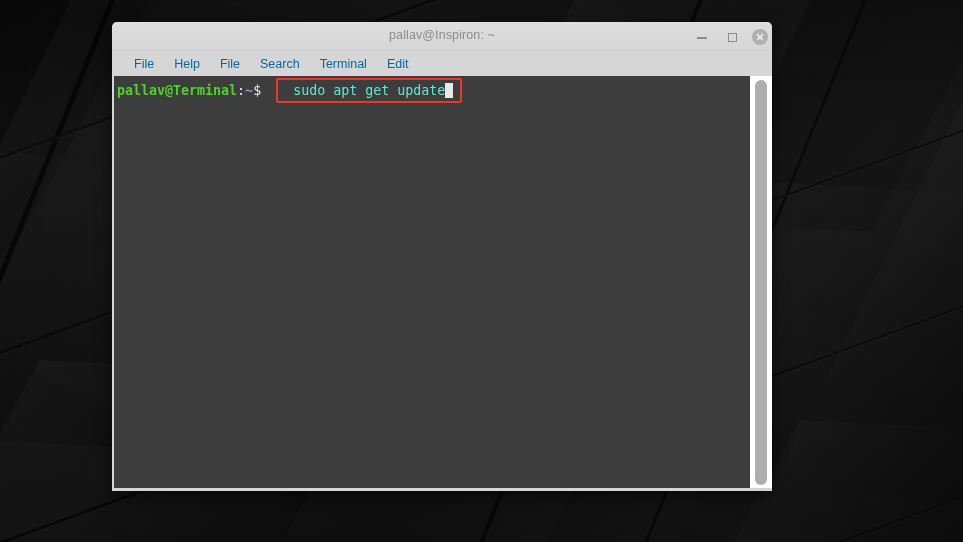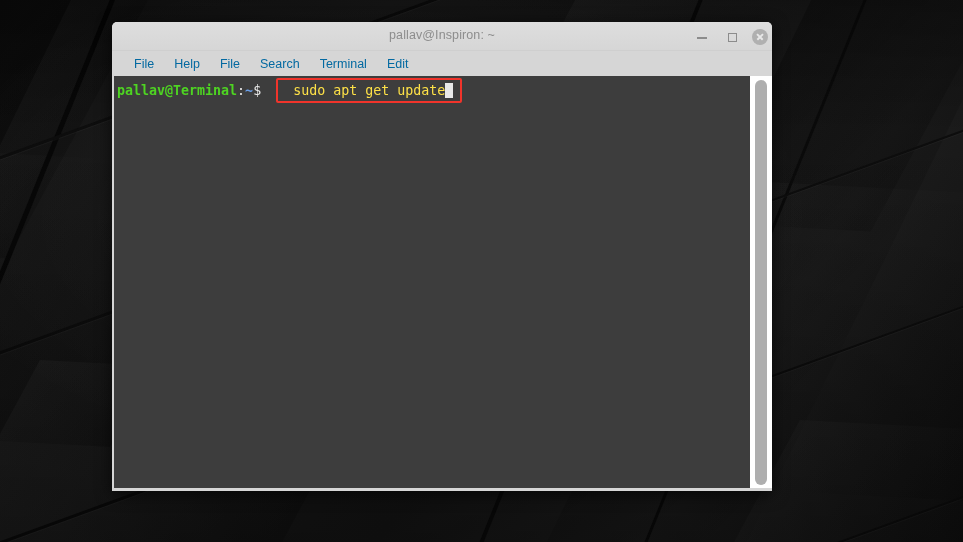--- a/index.html
+++ b/index.html
@@ -165,21 +165,21 @@
   .prompt-user {
     color: #4ed422;
     font-weight: bold;
   }
   .prompt-colon { color: #e8e8e8; }
   .prompt-path {
     color: #6b9fe8;
     font-weight: bold;
   }
   .prompt-dollar { color: #e8e8e8; }
-  .cmd-text { color: #fde047; margin-left: 12px; }
+  .cmd-text { color: #5eead4; margin-left: 12px; }
 
   #cmd-wrap {
     position: relative;
     display: inline-block;
   }
   #cmd-highlight {
     position: absolute;
     left: -5px;
     top: -4px;
     right: -9px;

